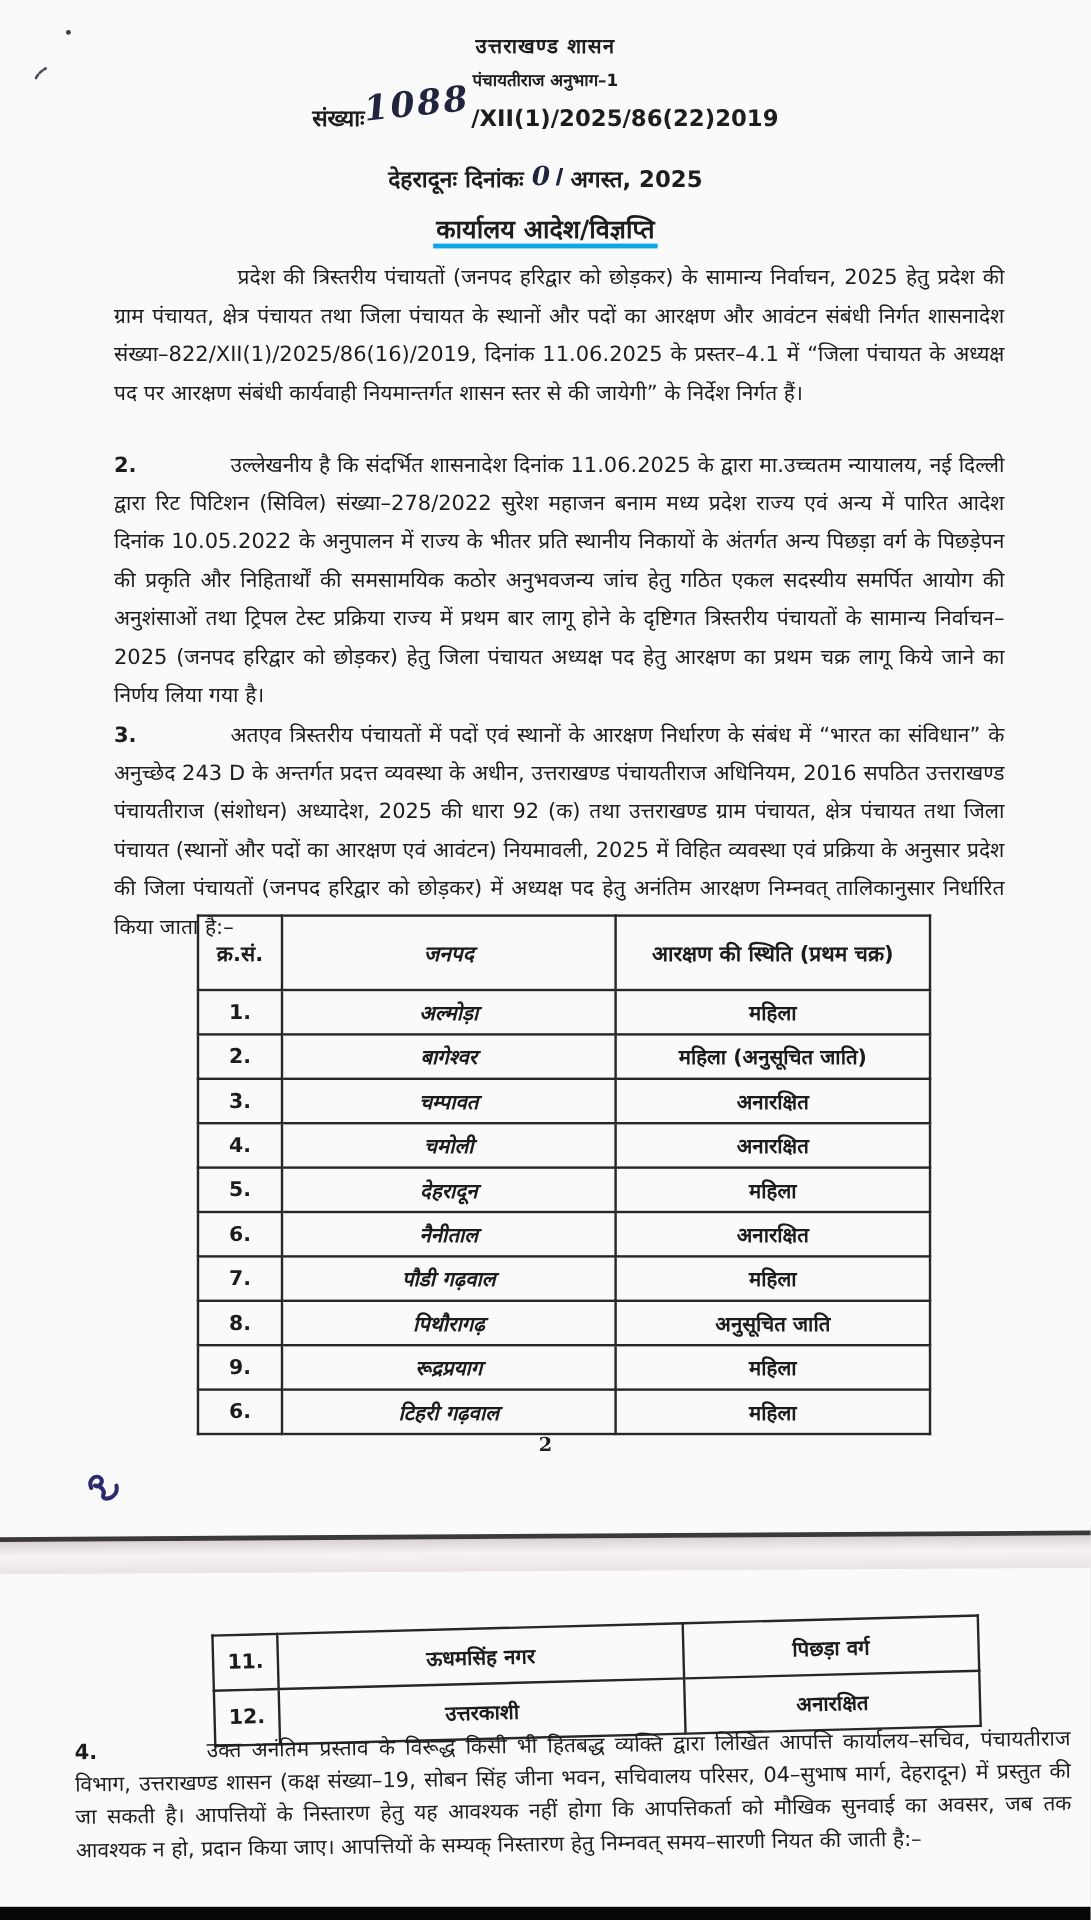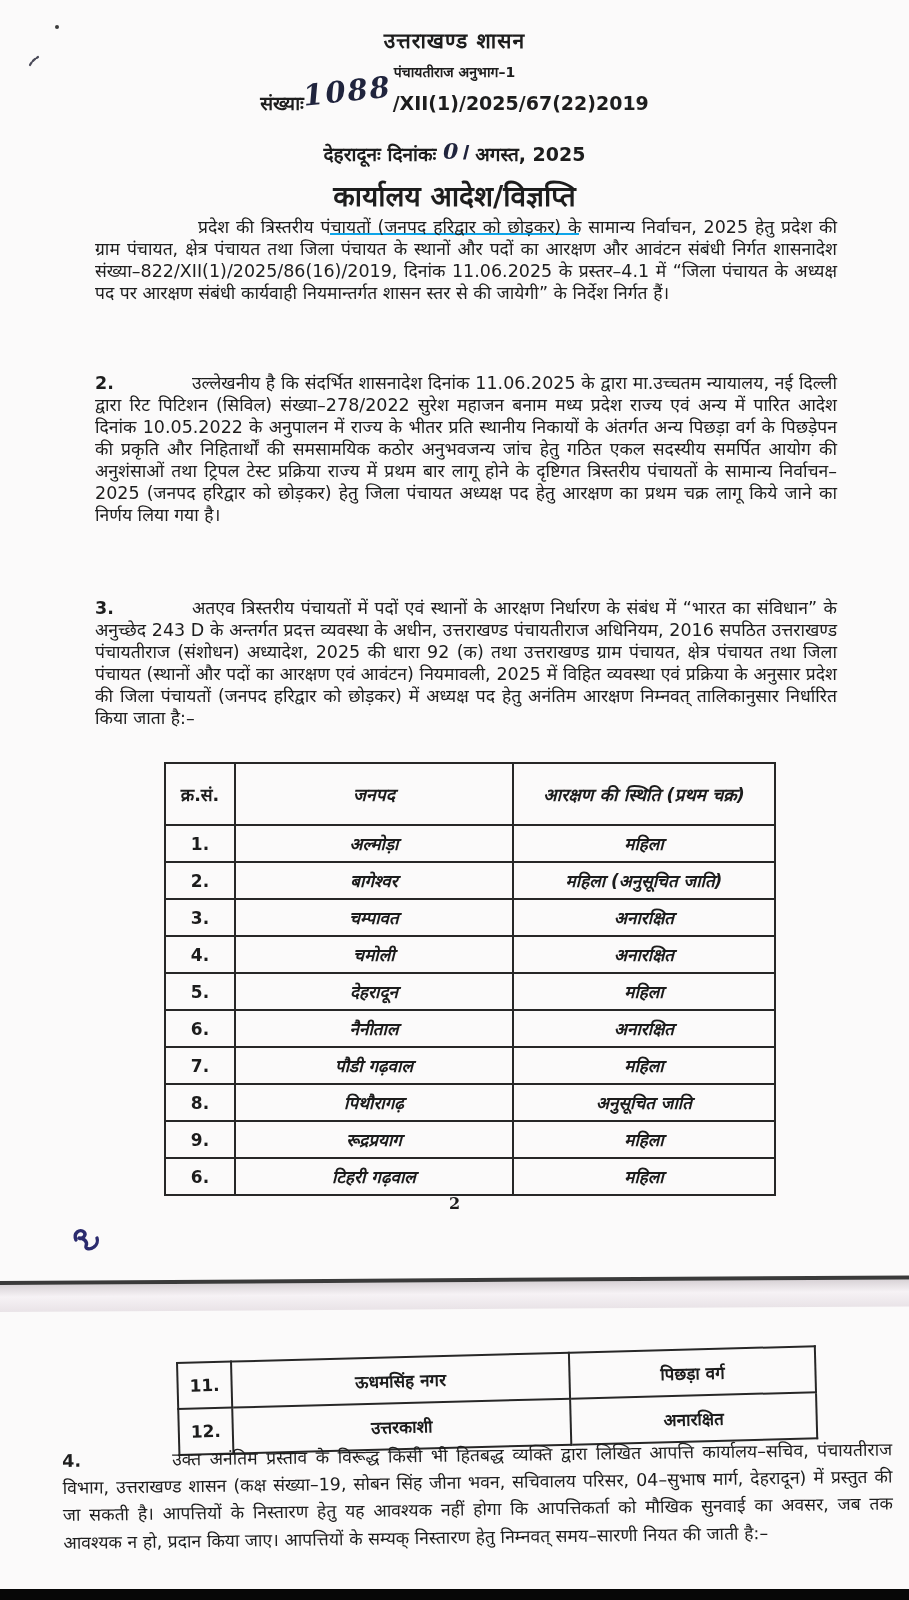--- a/index.html
+++ b/index.html
@@ -4,57 +4,57 @@
 <style>
   html,body { margin:0; padding:0; background:#d8d8d8; }
   .page {
     position:relative; width:909px; height:1600px; margin:0 auto;
     background:#fbfafa; overflow:hidden;
     font-family:"DejaVu Sans","Liberation Sans",sans-serif;
     color:#1d1d1d;
   }
   
   .hdr { position:absolute; top:26px; left:0; width:100%; text-align:center; }
-  .hdr .org  { font-size:21px; font-weight:bold; letter-spacing:1px; }
+  .hdr .org  { font-size:17px; font-weight:bold; letter-spacing:1px; }
   .hdr .dept { font-size:14px; font-weight:bold; margin-top:8px; }
   .hdr .numline { font-size:19px; font-weight:bold; margin-top:2px; }
   .hand {
     display:inline-block; color:#20243d;
     font-family:"DejaVu Serif","Liberation Serif",serif;
     font-style:italic; font-weight:bold;
   }
   .hand.num1088 { font-size:29px; transform:rotate(-6deg) translateY(-9px); letter-spacing:2px; }
   .hand.date01  { font-size:22px; transform:translateY(-2px); letter-spacing:1px; }
   .hdr .dateline { font-size:19px; font-weight:bold; margin-top:20px; }
   
   .title-wrap { position:absolute; top:176px; left:0; width:100%; text-align:center; }
   .title-wrap .title {
-    font-size:28px; font-weight:bold;
-    border-bottom:2px solid #0ea5e9; padding:0 3px 20px;
+    font-size:21px; font-weight:bold;
+    border-bottom:4px solid #0ea5e9; padding:0 3px 0;
   }
   
   .para {
     position:absolute; left:95px; width:742px;
-    font-size:17.5px; line-height:22px; text-align:justify;
+    font-size:17.5px; line-height:32px; text-align:justify;
   }
   .para .pnum { float:left; width:97px; font-weight:bold; }
   .p1 { top:216px; text-indent:103px; }
   .p2 { top:372px; }
   .p3 { top:597px; }
   
   table.resv { border-collapse:collapse; background:transparent; }
   table.resv td, table.resv th {
     border:2px solid #272727; text-align:center; vertical-align:middle;
     font-size:17px; color:#1c1c1c; padding:1px 4px;
   }
   table.resv th { font-weight:bold; font-size:17.5px; }
   .t1 { position:absolute; left:164px; top:762px; }
   .t1 th { height:58px;border-radius:13px; }
   .t1 td { height:33px; font-weight:bold; }
-  .t1 .c1 { width:60px; }  .t1 .c2 { width:268px;font-style:italic; } .t1 .c3 { width:252px;font-style:italic; }
+  .t1 .c1 { width:60px; }  .t1 .c2 { width:268px;font-style:italic; } .t1 .c3 { width:252px; }
   
   .pageno { position:absolute; top:1194px; left:0; width:100%; text-align:center;
             font-size:16px; font-weight:bold; font-family:"DejaVu Serif",serif; }
   .speck-dot { position:absolute; left:55px; top:25px; width:4px; height:4px;
                background:#3b3b3b; border-radius:50%; }
   .speck-pen { position:absolute; left:27px; top:53px; }
   .scribble { position:absolute; left:70px; top:1224px; }
   
   .band {
     position:absolute; left:-4px; top:1281px; width:917px; height:27px;
@@ -84,21 +84,21 @@
 
   <div class="speck-dot"></div>
   <svg class="speck-pen" width="16" height="16" viewBox="0 0 16 16">
     <path d="M3,12 C5,8 8,6 11,4" stroke="#4a4a58" stroke-width="2.2" fill="none" stroke-linecap="round" stroke-dasharray="3 2"></path>
   </svg>
 
   <div class="hdr">
     <div class="org">उत्तराखण्ड शासन</div>
     <div class="dept">पंचायतीराज अनुभाग–1</div>
     <div class="numline">
-      <span>संख्याः</span><span class="hand num1088">1088</span><span>/XII(1)/2025/67(22)2019</span>
+      <span>संख्याः</span><span class="hand num1088">1088</span><span>/XII(1)/2025/86(22)2019</span>
     </div>
     <div class="dateline">
       <span>देहरादूनः दिनांकः</span>
       <span class="hand date01">0।</span>
       <span>अगस्त, 2025</span>
     </div>
   </div>
 
   <div class="title-wrap">
     <span class="title">कार्यालय आदेश/विज्ञप्ति</span>

